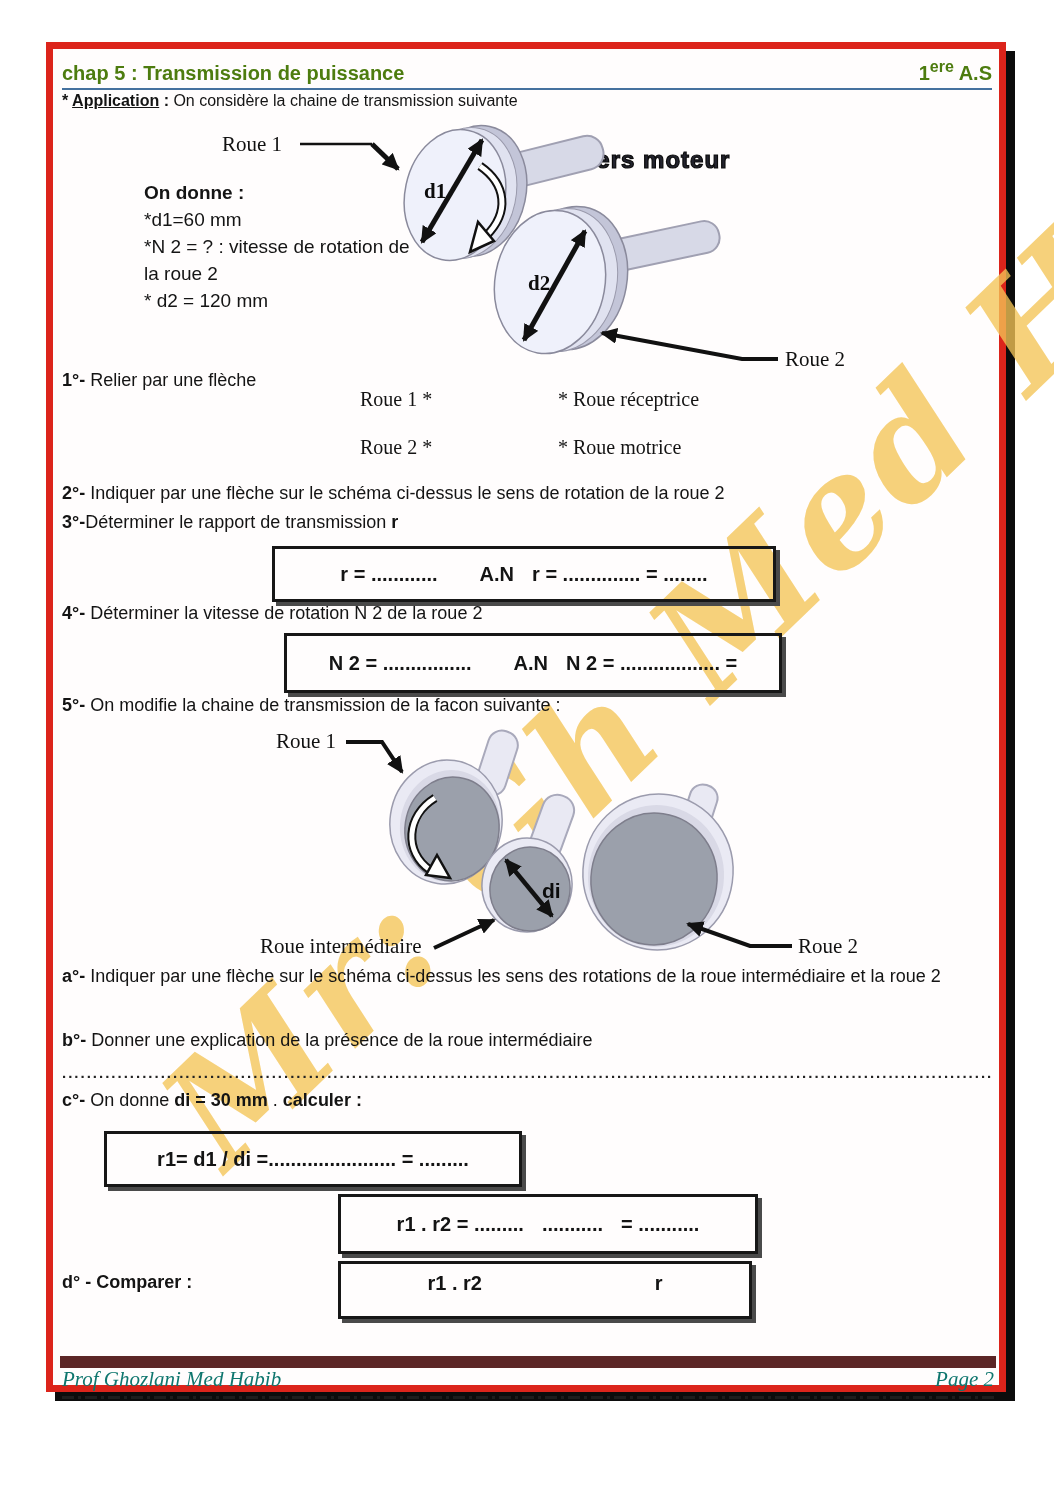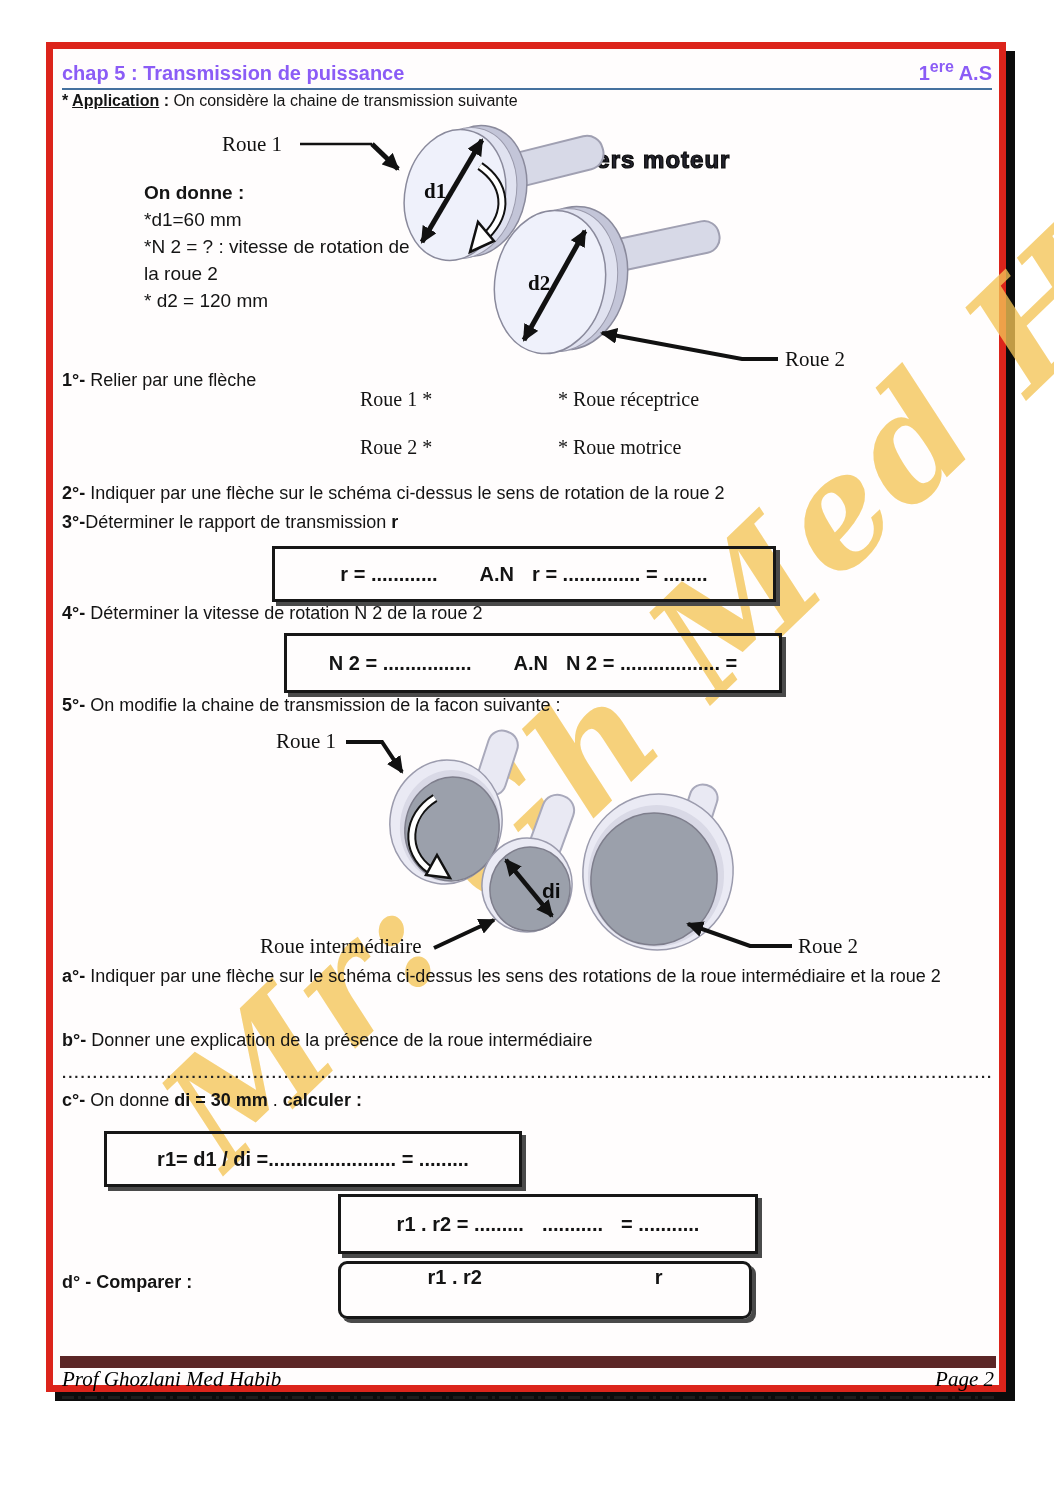--- a/index.html
+++ b/index.html
@@ -6,41 +6,41 @@
   body{width:1054px;height:1490px;position:relative;background:#ffffff;overflow:hidden;
        font-family:"Liberation Sans",sans-serif;color:#141414;}
   .page-border{position:absolute;left:46px;top:42px;width:946px;height:1336px;
        border:7px solid #dc241b;background:#fffdfd;box-shadow:9px 9px 0 #0c0c0c;z-index:0;}
   .watermark{position:absolute;left:128px;top:1072px;transform:rotate(-44deg);transform-origin:0 0;
        font-family:"DejaVu Serif",serif;font-style:italic;font-weight:700;font-size:150px;
        letter-spacing:5px;white-space:nowrap;z-index:1;color:rgba(243,196,86,0.78);}
   .content{position:absolute;inset:0;z-index:2;}
   .hdr{position:absolute;left:62px;top:58px;width:930px;display:flex;justify-content:space-between;
        align-items:flex-end;border-bottom:2px solid #45719e;padding-bottom:3px;
-       color:#8b5cf6;font-weight:700;font-size:20px;}
+       color:#4d7c0f;font-weight:700;font-size:20px;}
   .hdr sup{font-size:16px;}
   .appline{position:absolute;left:62px;top:92px;font-size:16px;}
   .appline .star{font-weight:700;}
   .appline .lbl{font-weight:700;text-decoration:underline;}
   .appline .col{font-weight:700;}
   .ondonne{position:absolute;left:144px;top:180px;width:278px;font-size:19px;line-height:1.42;}
   .ondonne .t{font-weight:700;}
   .q{position:absolute;left:62px;font-size:18px;width:930px;}
   .q .qn{font-weight:700;}
   .match{position:absolute;font-family:"Liberation Serif",serif;font-size:20px;}
   .ansbox{position:absolute;border:3px solid #171717;background:rgba(255,255,255,0.0);
        display:flex;align-items:center;justify-content:center;font-weight:700;font-size:20px;
        box-shadow:4px 4px 0 #4a4a4a;}
   .ansbox .gap1{margin-right:42px;}
   .ansbox .gap2{margin-right:18px;}
   .fillline{position:absolute;left:62px;top:1064px;width:932px;height:22px;overflow:hidden;
        white-space:nowrap;font-weight:700;font-size:15px;letter-spacing:2px;color:#222;}
   .maroonbar{position:absolute;left:60px;top:1356px;width:936px;height:12px;background:#5c2626;}
   .footer{position:absolute;left:62px;top:1367px;width:932px;display:flex;justify-content:space-between;
-       font-family:"Liberation Serif",serif;font-style:italic;font-size:21px;color:#000000;}
+       font-family:"Liberation Serif",serif;font-style:italic;font-size:21px;color:#0f766e;}
   .dashdot{position:absolute;left:62px;top:1396px;width:932px;height:3px;
        background:repeating-linear-gradient(90deg,#1d1d1d 0 12px,transparent 12px 16px,#1d1d1d 16px 19px,transparent 19px 23px);}
   .dlabel{font-family:"Liberation Serif",serif;font-size:21px;fill:#111;}
   .dtag{font-family:"Liberation Serif",serif;font-size:21px;font-weight:700;fill:#0c0c0c;}
   .vmoteur{font-family:"Liberation Sans",sans-serif;font-size:24px;font-weight:800;
        letter-spacing:1px;fill:#23232e;stroke:#0b0b0b;stroke-width:1.2;}
 </style>
 </head>
 <body>
 
@@ -199,21 +199,21 @@
   </div>
   <div class="ansbox" style="left:338px;top:1194px;width:414px;height:54px;">
     <span class="gap2">r1 . r2 = .........</span>
     <span class="gap2">...........</span>
     <span>= ...........</span>
   </div>
 
   <div class="q" style="top:1272px;font-weight:700;">
     <span>d°</span><span> - Comparer :</span>
   </div>
-  <div class="ansbox" style="left:338px;top:1261px;width:414px;height:58px;justify-content:space-around;align-items:flex-start;padding-top:2px;box-sizing:border-box;border-radius:9px;">
+  <div class="ansbox" style="left:338px;top:1261px;width:414px;height:58px;justify-content:space-around;align-items:flex-start;padding-top:8px;box-sizing:border-box;">
     <span>r1  . r2</span>
     <span>r</span>
   </div>
 
   <div class="maroonbar"></div>
   <div class="footer">
     <span>Prof Ghozlani Med Habib</span>
     <span>Page 2</span>
   </div>
   <div class="dashdot"></div>

